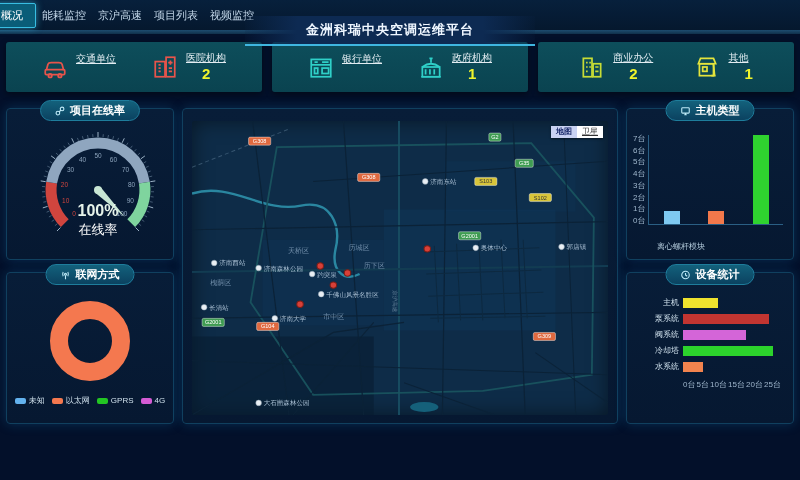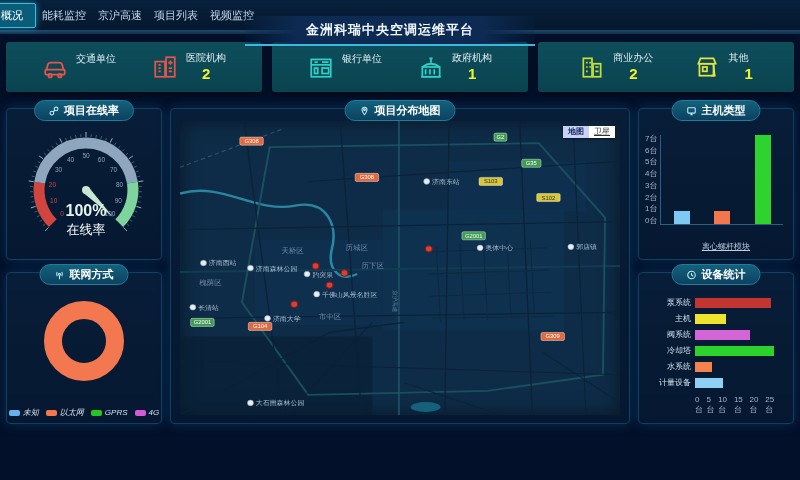--- a/index.html
+++ b/index.html
@@ -21,59 +21,59 @@
     background:linear-gradient(90deg,rgba(10,33,66,.15),#0d2a52 18%,#0d2a52 82%,rgba(10,33,66,.15));
     border-bottom:2px solid #3fb6e0;font-size:13px;font-weight:bold;color:#eef6ff;letter-spacing:1px;}
   .nav-band{height:4px;background:linear-gradient(180deg,#1d4c70,#10304b);}
 
   
   .stats-row{display:flex;gap:10px;margin:8px 6px 16px;height:50px;}
   .card{flex:1;background:linear-gradient(180deg,#0d4e5b,#0a4350);border-radius:3px;display:flex;align-items:center;
     justify-content:space-evenly;box-shadow:0 2px 6px rgba(0,0,0,.45);}
   .stat-item{display:flex;align-items:center;gap:8px;}
   .stat-icon svg{width:26px;height:26px;display:block;}
-  .stat-label{font-size:10px;color:#e3edf2;}
+  .stat-label{font-size:10px;color:#e3edf2;text-decoration:underline;}
   .stat-value{font-size:15px;font-weight:bold;color:#f0f42c;margin-left:16px;line-height:1.2;min-height:17px;}
 
   
   .main{display:flex;gap:8px;padding:0 6px;height:316px;}
-  .side{width:156px;display:flex;flex-direction:column;gap:12px;}
+  .side{width:168px;display:flex;flex-direction:column;gap:12px;}
   .panel{position:relative;flex:1;background:linear-gradient(180deg,#081d38,#061831);
     border:1px solid #10405f;border-radius:4px;box-shadow:0 0 12px rgba(24,118,180,.3);}
   .panel-pill{position:absolute;top:-9px;left:50%;transform:translateX(-50%);
     background:linear-gradient(180deg,#13617c,#0b4260);border:1px solid #1e7d9c;border-radius:12px;
     padding:2px 14px;font-size:11px;font-weight:bold;color:#fff;display:flex;align-items:center;gap:5px;
     white-space:nowrap;z-index:6;}
   .panel-pill svg{width:10px;height:10px;}
 
   
   .gauge-wrap{display:flex;justify-content:flex-end;padding-top:18px;}
   .donut-wrap{display:flex;justify-content:center;padding-top:18px;}
-  .legend{display:flex;justify-content:center;gap:7px;margin-top:18px;font-style:italic;}
+  .legend{display:flex;justify-content:center;gap:7px;margin-top:6px;}
   .legend-item{display:flex;align-items:center;gap:3px;font-size:8px;color:#cfe0ec;cursor:pointer;}
   .legend-sw{width:11px;height:6px;border-radius:2px;display:inline-block;}
 
   
   .map-panel{flex:1;}
   .map-body{position:absolute;top:12px;left:9px;right:9px;bottom:8px;border-radius:2px;overflow:hidden;
     background:#0e2c48;box-shadow:inset 0 0 20px rgba(0,0,0,.5);}
   .map-body svg{display:block;width:100%;height:100%;}
   .map-controls{position:absolute;top:17px;right:14px;display:flex;z-index:7;box-shadow:0 1px 2px rgba(0,0,0,.5);}
   .map-btn{font-size:8px;padding:2px 5px;cursor:pointer;line-height:1;}
   .map-btn.sel{background:#c9d2f2;color:#1a2a6b;font-weight:bold;}
   .map-btn.plain{background:#ffffff;color:#333;text-decoration:underline;}
 
   
   .vbar-top{display:flex;height:90px;margin:26px 10px 16px 6px;}
   .vbar-yaxis{display:flex;flex-direction:column;justify-content:space-between;align-items:flex-end;
     font-size:8px;color:#9fb6cc;padding-right:3px;line-height:1;}
   .vbar-plot{flex:1;border-left:1px solid #2a5f84;border-bottom:1px solid #2a5f84;
     display:flex;align-items:flex-end;justify-content:space-around;}
   .vbar-bar{width:16px;}
-  .vbar-xlabels{display:flex;justify-content:center;margin:2px 10px 0 30px;font-size:8px;color:#b7cfdf;text-decoration:underline;}
+  .vbar-xlabels{display:flex;justify-content:flex-start;margin:2px 10px 0 30px;font-size:8px;color:#b7cfdf;}
 
   
   .hbar{padding:24px 12px 4px 8px;}
   .hbar-row{display:flex;align-items:center;margin-bottom:5px;}
   .hbar-label{width:44px;text-align:right;font-size:8px;color:#cfe0ec;padding-right:4px;white-space:nowrap;}
   .hbar-track{flex:1;}
   .hbar-bar{height:10px;}
   .hbar-axis{display:flex;justify-content:space-between;margin-left:48px;font-size:8px;color:#9fb6cc;padding-top:2px;}
 </style>
 </head>
@@ -301,27 +301,20 @@
             </div>
             <div class="legend-item">
               <span class="legend-sw" style="background: rgb(212, 91, 212);"></span>
               <span>4G</span>
             </div>
           </div>
       </div>
     </div>
 
     <div class="panel map-panel">
-      <div class="panel-pill">
-        <svg viewBox="0 0 12 12" fill="none" stroke="#bfeaf8" stroke-width="1.3">
-            <path d="M6 1.5 Q9 1.5 9 4.5 Q9 7 6 10.5 Q3 7 3 4.5 Q3 1.5 6 1.5 Z"></path>
-            <circle cx="6" cy="4.5" r="1.1"></circle>
-          </svg>
-        <span>项目分布地图</span>
-      </div>
       <div class="map-body">
         <svg id="map-svg" viewBox="0 0 412 292" preserveAspectRatio="none">
             <rect x="190" y="88" width="170" height="120" fill="#10375c" opacity="0.45"></rect>
             <rect x="70" y="118" width="120" height="85" fill="#10375c" opacity="0.3"></rect>
             <rect x="250" y="40" width="130" height="50" fill="#10375c" opacity="0.25"></rect>
             <rect x="0" y="214" width="180" height="78" fill="#081c30" opacity="0.55"></rect>
             <path d="M0 46 L96 8" stroke="#5d7e98" stroke-width="1" fill="none" stroke-dasharray="4 3" opacity="0.5"></path>
             <path d="M0 72 C40 60 70 92 108 84 C138 78 148 104 142 128 C138 148 150 160 166 152" stroke="#2f97b0" stroke-width="2.4" fill="none" opacity="0.85"></path>
             <path d="M205 0 L205 292" stroke="#174b60" stroke-width="2" fill="none"></path>
             <path d="M0 150 L412 144" stroke="#123c52" stroke-width="2" fill="none"></path>
@@ -435,53 +428,47 @@
       <div class="panel">
         <div class="panel-pill">
           <svg viewBox="0 0 12 12" fill="none" stroke="#bfeaf8" stroke-width="1.3">
               <circle cx="6" cy="6" r="4.5"></circle>
               <path d="M6 3.5 L6 6 L8 7.5"></path>
             </svg>
           <span>设备统计</span>
         </div>
         <div class="hbar" id="hbar">
           <div class="hbar-row">
+              <div class="hbar-label">主机</div>
+              <div class="hbar-track">
+                <div class="hbar-bar" style="width: 36%; background: rgb(239, 227, 46);"></div>
+              </div>
+            </div>
+            <div class="hbar-row">
               <div class="hbar-label">泵系统</div>
               <div class="hbar-track">
                 <div class="hbar-bar" style="width: 88%; background: rgb(194, 53, 49);"></div>
-              </div>
-            </div>
-            <div class="hbar-row">
-              <div class="hbar-label">主机</div>
-              <div class="hbar-track">
-                <div class="hbar-bar" style="width: 36%; background: rgb(239, 227, 46);"></div>
               </div>
             </div>
             <div class="hbar-row">
               <div class="hbar-label">阀系统</div>
               <div class="hbar-track">
                 <div class="hbar-bar" style="width: 64%; background: rgb(212, 101, 216);"></div>
               </div>
             </div>
             <div class="hbar-row">
               <div class="hbar-label">冷却塔</div>
               <div class="hbar-track">
                 <div class="hbar-bar" style="width: 92%; background: rgb(44, 211, 44);"></div>
               </div>
             </div>
             <div class="hbar-row">
               <div class="hbar-label">水系统</div>
               <div class="hbar-track">
                 <div class="hbar-bar" style="width: 20%; background: rgb(242, 131, 78);"></div>
-              </div>
-            </div>
-            <div class="hbar-row">
-              <div class="hbar-label">计量设备</div>
-              <div class="hbar-track">
-                <div class="hbar-bar" style="width: 32%; background: rgb(143, 208, 247);"></div>
               </div>
             </div>
             <div class="hbar-axis" id="hbar-axis">
               <span>0台</span>
               <span>5台</span>
               <span>10台</span>
               <span>15台</span>
               <span>20台</span>
               <span>25台</span>
             </div>

